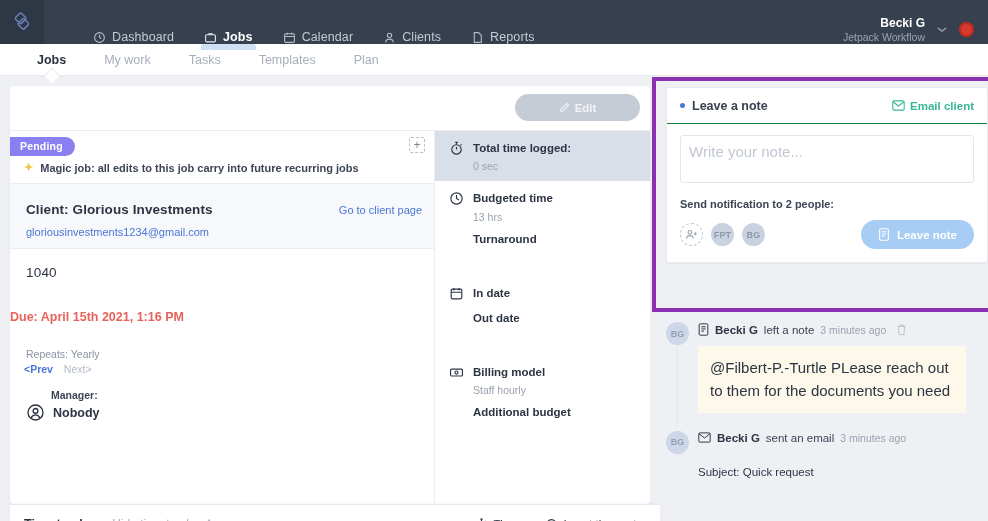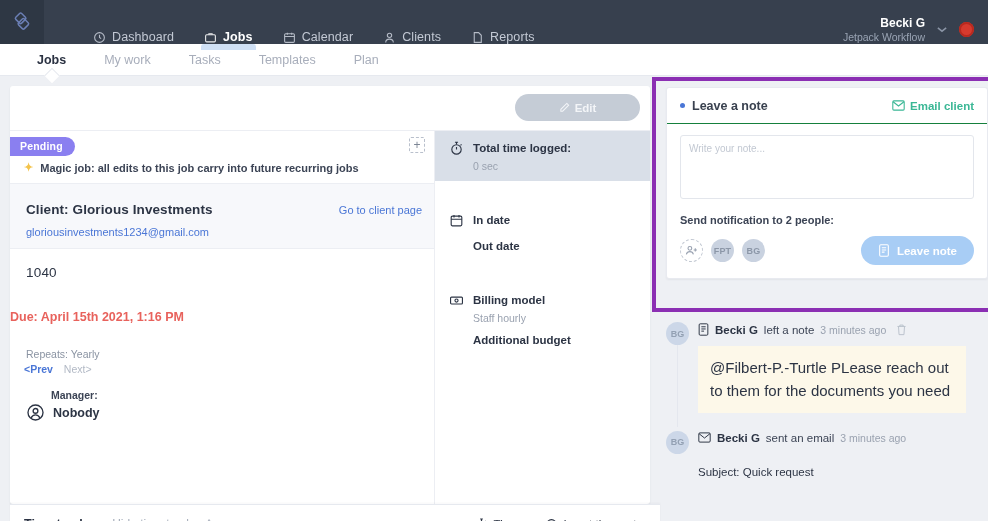--- a/index.html
+++ b/index.html
@@ -181,22 +181,22 @@
     border-bottom:1px solid #15803d;
   }
   .note-head-title { font-size:12.5px; color:#39414f; font-weight:bold; display:flex; align-items:center; gap:7px;}
   .blue-dot { width:5px; height:5px; border-radius:50%; background:#4a76d6; display:inline-block; }
   .email-client {
     margin-left:auto; color:#3ab795; font-size:11.5px; font-weight:bold;
     display:flex; align-items:center; gap:5px; cursor:pointer;
   }
   .note-body { padding:11px 13px 13px 13px; }
   .note-textarea {
-    width:100%; height:64px; border:1px solid #e3e6ec; border-radius:3px;
-    font-family:"Liberation Sans", sans-serif; font-size:10px; color:#2c3444;
+    width:100%; height:48px; border:1px solid #e3e6ec; border-radius:3px;
+    font-family:"Liberation Sans", sans-serif; font-size:15px; color:#2c3444;
     padding:7px 8px; resize:none; outline:none;
   }
   .note-textarea::placeholder { color:#c2c8d2; }
   .notify-label { font-size:11px; color:#3c4455; font-weight:bold; margin-top:11px; }
   .avatar-row { display:flex; align-items:center; gap:8px; margin-top:10px; }
   .avatar {
     width:23px; height:23px; border-radius:50%; background:#c9d2e0; color:#8c97a8;
     font-size:9px; font-weight:bold; display:flex; align-items:center;
     justify-content:center; letter-spacing:.2px;
   }
@@ -393,20 +393,33 @@
                 <svg width="15" height="15" viewBox="0 0 24 24" fill="none" stroke="#2c3444" stroke-width="1.8">
                     <circle cx="12" cy="13.5" r="7.5"></circle>
                     <path d="M12 9.5v4M9.5 2h5M12 2v3.5M18.5 7l1.5-1.5"></path>
                   </svg>
               </span>
               <div>
                 <div class="meta-title">Total time logged:</div>
                 <div class="meta-sub">0 sec</div>
               </div>
             </div>
+            <div class="meta-block">
+              <span class="meta-ico">
+                <svg width="15" height="15" viewBox="0 0 24 24" fill="none" stroke="#2c3444" stroke-width="1.8">
+                    <circle cx="12" cy="12" r="9"></circle>
+                    <path d="M12 6.5V12l4 2.5"></path>
+                  </svg>
+              </span>
+              <div>
+                <div class="meta-title">Budgeted time</div>
+                <div class="meta-sub">13 hrs</div>
+                <div class="meta-sub2">Turnaround</div>
+              </div>
+            </div>
             <div class="meta-gap"></div>
             <div class="meta-block">
               <span class="meta-ico">
                 <svg width="15" height="15" viewBox="0 0 24 24" fill="none" stroke="#2c3444" stroke-width="1.8">
                     <rect x="3.5" y="5" width="17" height="15.5" rx="2"></rect>
                     <path d="M3.5 10h17M8 3v4M16 3v4"></path>
                   </svg>
               </span>
               <div>
                 <div class="meta-title">In date</div>

